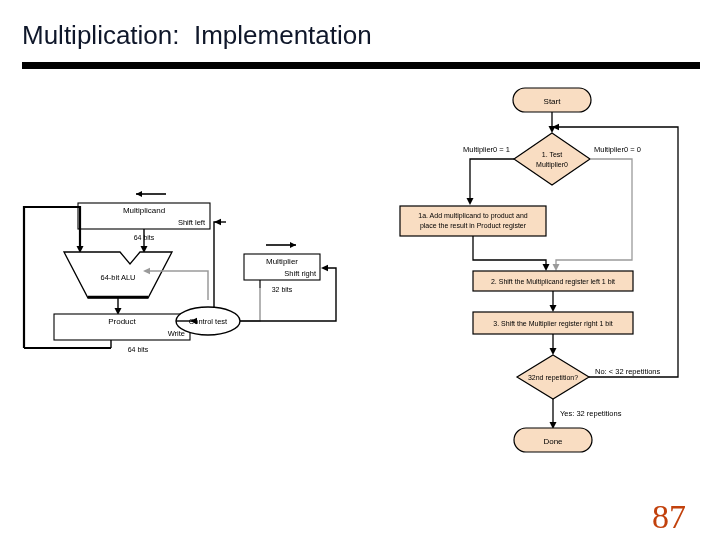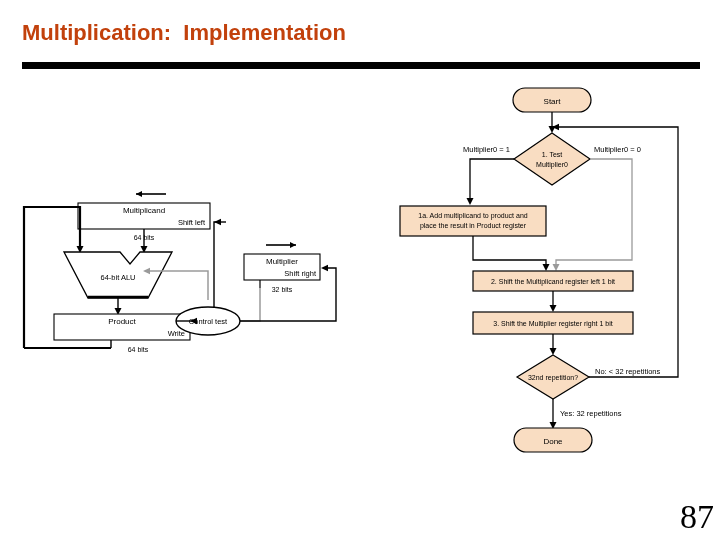--- a/index.html
+++ b/index.html
@@ -3,29 +3,29 @@
 <meta charset="utf-8">
 <style>
   html,body{margin:0;padding:0;}
   body{
     width:720px;height:540px;background:#ffffff;overflow:hidden;
     font-family:"Liberation Sans", sans-serif;position:relative;
   }
   #slide{position:absolute;inset:0;width:720px;height:540px;}
   #slide-title{
     position:absolute;left:22px;top:20px;
-    font-size:22px;font-weight:bold;color:#c2410c;
+    font-size:26px;font-weight:normal;color:#0f172a;
     letter-spacing:0px;white-space:pre;
   }
   #title-rule{
     position:absolute;left:22px;top:62px;width:678px;height:7px;background:#000;
   }
   #page-number{
-    position:absolute;right:6px;bottom:4px;
-    font-family:"Liberation Serif", serif;font-size:34px;color:#000000;
+    position:absolute;right:34px;bottom:4px;
+    font-family:"Liberation Serif", serif;font-size:34px;color:#c2410c;
   }
   svg{display:block;}
   #hw-diagram{position:absolute;left:8px;top:180px;}
   #flow-diagram{position:absolute;left:380px;top:78px;}
   text{font-family:"Liberation Sans", sans-serif;fill:#000;}
 </style>
 </head>
 <body>
 
 <div id="slide">

